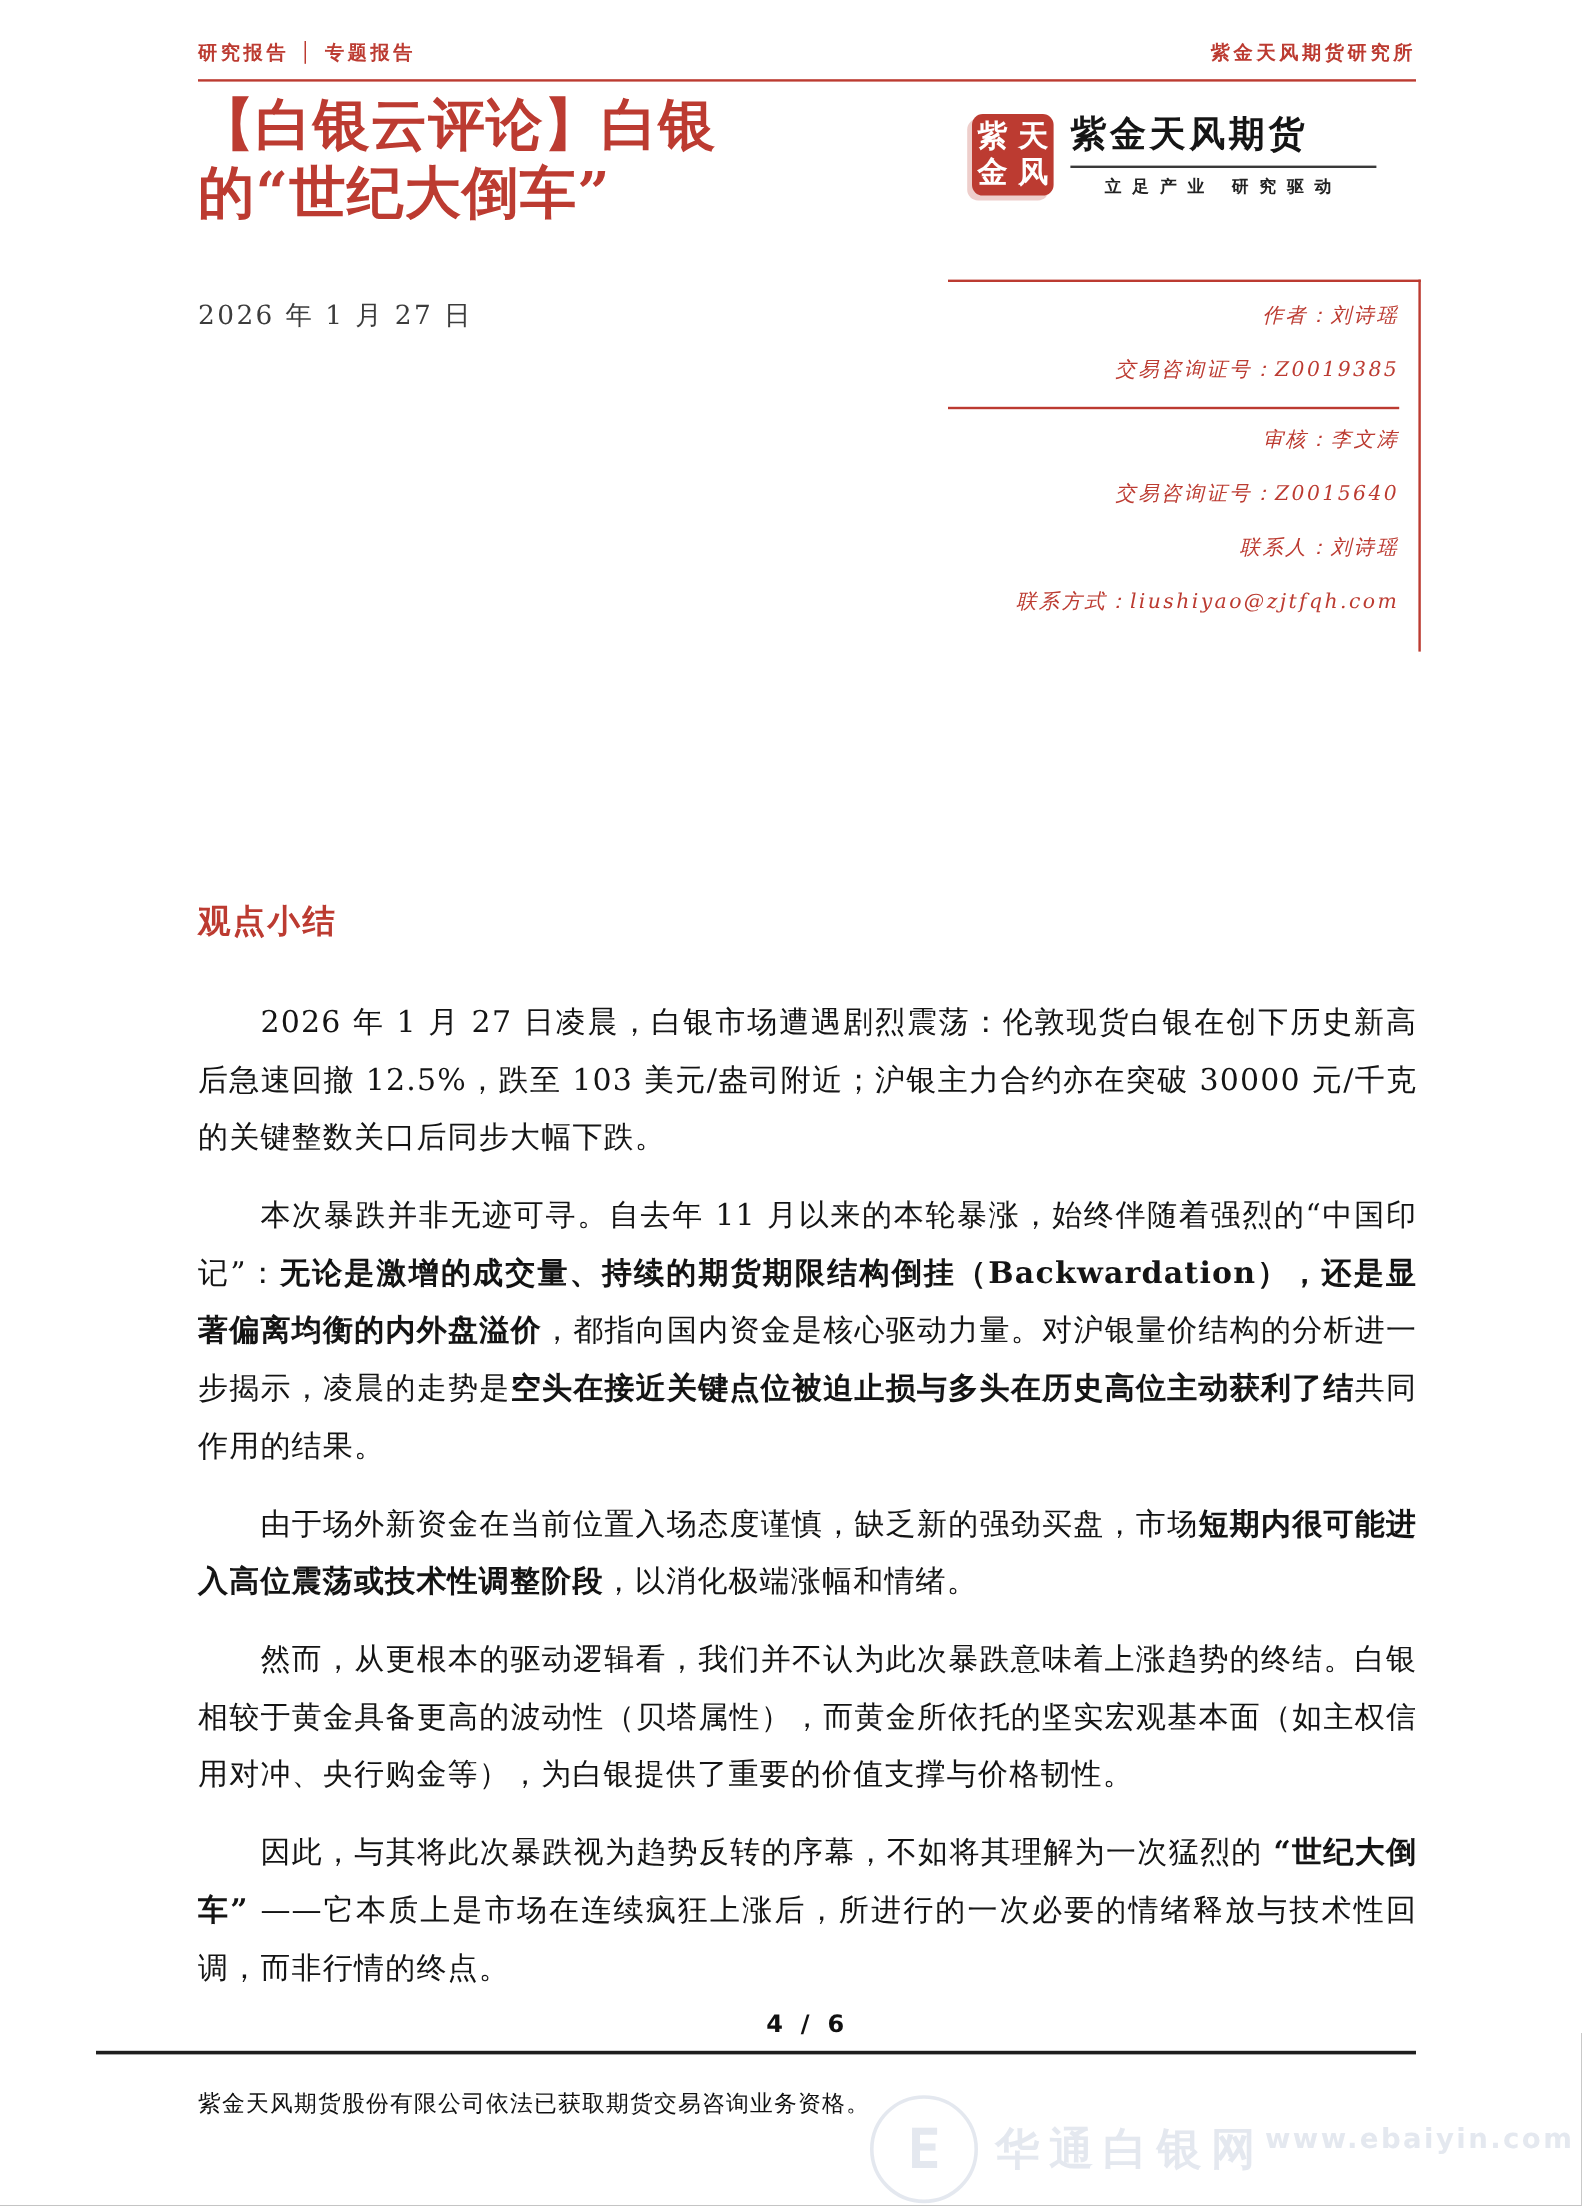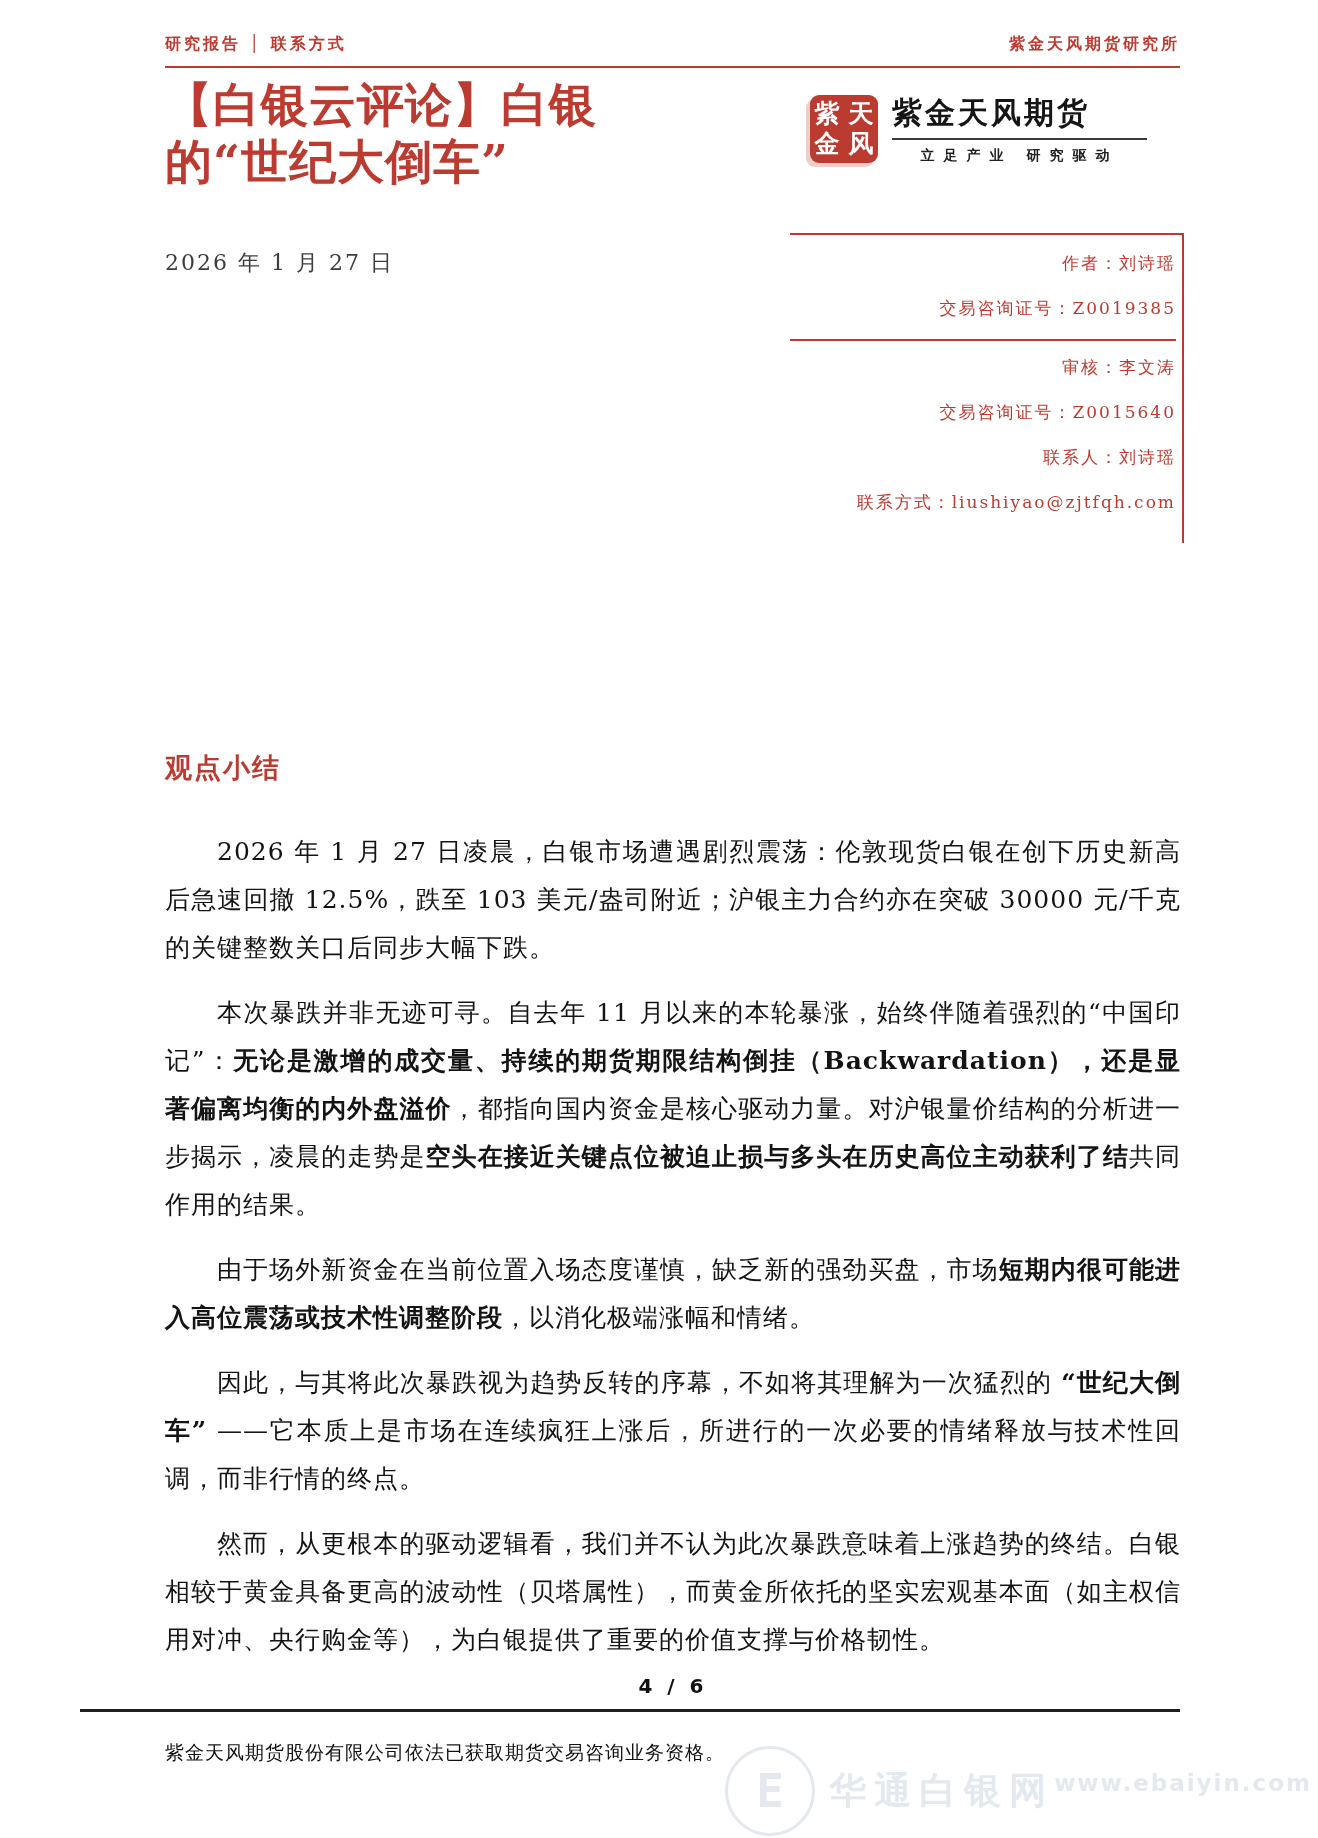--- a/index.html
+++ b/index.html
@@ -65,21 +65,22 @@
     color:#222;font-size:14px;font-weight:bold;letter-spacing:9px;
     font-family:"DejaVu Sans", sans-serif;
     text-align:center;
   }
   
   .authors{
     position:absolute;left:790px;top:233px;width:394px;
     border-top:2px solid var(--red);
     border-right:2px solid var(--red);
     box-sizing:border-box;
-    padding:6px 6px 18px 0;
+    padding:6px 16px 18px 0;
+    font-style:italic;
   }
   .author-group-2{border-top:2px solid var(--red);margin-top:8px;padding-top:4px;}
   .author-row{
     text-align:right;
     color:var(--red);
     font-size:17px;line-height:45px;letter-spacing:2px;
     font-family:"DejaVu Serif", serif;
     white-space:nowrap;
   }
   
@@ -138,21 +139,21 @@
     font-size:23px;font-weight:bold;letter-spacing:2px;
     font-family:"DejaVu Sans", sans-serif;
   }
 </style>
 </head>
 <body>
 
 <div class="page">
 
   <div class="doc-header">
-    <span>研究报告 │ 联系方式</span>
+    <span>研究报告 │ 专题报告</span>
     <span>紫金天风期货研究所</span>
   </div>
   <div class="header-rule"></div>
 
   <div class="report-title">【白银云评论】白银的“世纪大倒车”</div>
   <div class="report-date">2026 年 1 月 27 日</div>
 
   <div class="brand">
     <div class="seal">
       <span>紫</span>
@@ -179,22 +180,22 @@
         <div class="author-row">联系方式：liushiyao@zjtfqh.com</div>
       </div>
   </div>
 
   <div class="body-col">
     <h2 class="section-heading">观点小结</h2>
     <div id="body-paragraphs">
         <p><span>2026 年 1 月 27 日凌晨，白银市场遭遇剧烈震荡：伦敦现货白银在创下历史新高后急速回撤 12.5%，跌至 103 美元/盎司附近；沪银主力合约亦在突破 30000 元/千克的关键整数关口后同步大幅下跌。</span></p>
         <p><span>本次暴跌并非无迹可寻。自去年 11 月以来的本轮暴涨，始终伴随着强烈的“中国印记”：</span><span class="bold">无论是激增的成交量、持续的期货期限结构倒挂（Backwardation），还是显著偏离均衡的内外盘溢价</span><span>，都指向国内资金是核心驱动力量。对沪银量价结构的分析进一步揭示，凌晨的走势是</span><span class="bold">空头在接近关键点位被迫止损与多头在历史高位主动获利了结</span><span>共同作用的结果。</span></p>
         <p><span>由于场外新资金在当前位置入场态度谨慎，缺乏新的强劲买盘，市场</span><span class="bold">短期内很可能进入高位震荡或技术性调整阶段</span><span>，以消化极端涨幅和情绪。</span></p>
+        <p><span>然而，从更根本的驱动逻辑看，我们并不认为此次暴跌意味着上涨趋势的终结。白银相较于黄金具备更高的波动性（贝塔属性），而黄金所依托的坚实宏观基本面（如主权信用对冲、央行购金等），为白银提供了重要的价值支撑与价格韧性。</span></p>
         <p><span>因此，与其将此次暴跌视为趋势反转的序幕，不如将其理解为一次猛烈的 </span><span class="bold">“世纪大倒车”</span><span> ——它本质上是市场在连续疯狂上涨后，所进行的一次必要的情绪释放与技术性回调，而非行情的终点。</span></p>
-        <p><span>然而，从更根本的驱动逻辑看，我们并不认为此次暴跌意味着上涨趋势的终结。白银相较于黄金具备更高的波动性（贝塔属性），而黄金所依托的坚实宏观基本面（如主权信用对冲、央行购金等），为白银提供了重要的价值支撑与价格韧性。</span></p>
       </div>
   </div>
 
   <div class="page-number">4 / 6</div>
   <div class="footer-rule"></div>
   <div class="footer-disclaimer">紫金天风期货股份有限公司依法已获取期货交易咨询业务资格。</div>
 
   <div class="watermark">
     <div class="wm-circle">E</div>
     <div class="wm-text">

